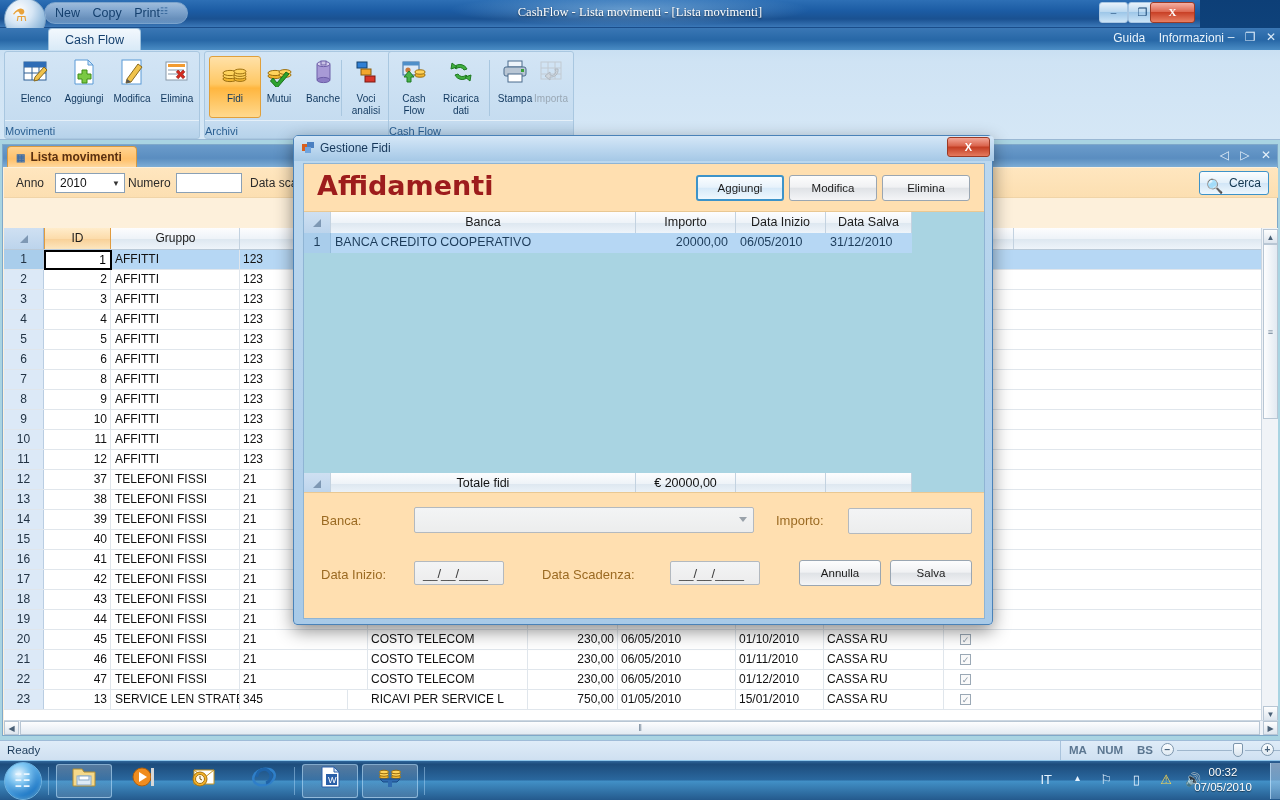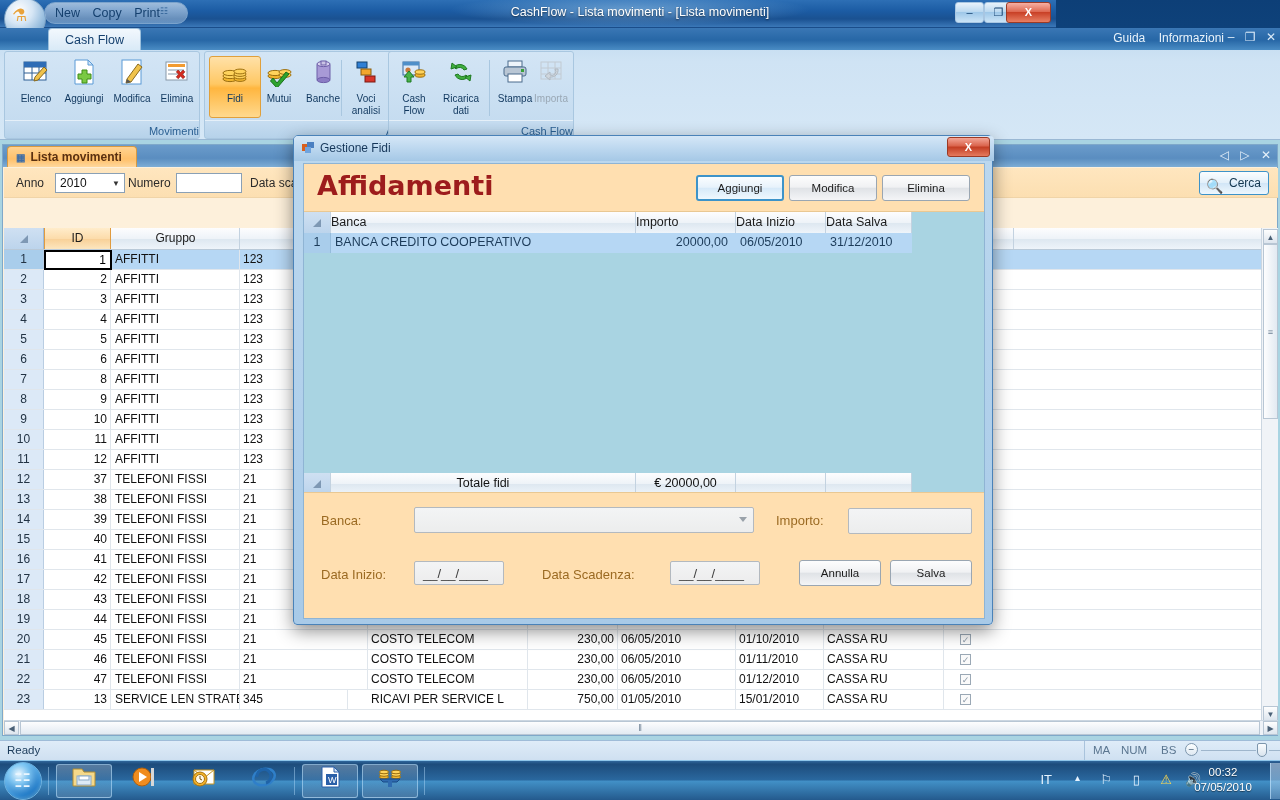--- a/index.html
+++ b/index.html
@@ -22,23 +22,24 @@
     background:
       radial-gradient(ellipse 900px 140px at 30% 100%, rgba(255,255,255,.25), rgba(255,255,255,0) 70%),
       radial-gradient(ellipse 600px 90px at 75% 85%, rgba(190,230,255,.3), rgba(190,230,255,0) 70%);
   }
 
   
   #appwin {
     position:absolute; left:0; top:0; width:1280px; height:760px;
   }
   .titlebar {
-    position:absolute; left:0; top:0; width:1056px; height:28px;
+    position:absolute; left:0; top:0; width:1200px; height:28px;
     background:linear-gradient(180deg,#2d6fb5 0%,#1c5ca4 40%,#1a5191 70%,#3b78b8 100%);
     border-bottom:1px solid #1a4d8a;
+    font-family:Liberation Serif, serif;
   }
   .titlebar .glow {
     position:absolute; left:380px; top:0; width:500px; height:28px;
     background:radial-gradient(ellipse 250px 22px at 50% 35%, rgba(190,230,255,.45), rgba(190,230,255,0) 72%);
   }
   .title-text {
     position:absolute; left:0; top:5px; width:1280px; text-align:center;
     color:#ffffff; font-size:12.5px; text-shadow:0 1px 2px rgba(0,0,0,.6);
   }
   .wctl { position:absolute; top:2px; height:21px; width:29px;
@@ -88,21 +89,21 @@
   .mdi-ctl { position:absolute; right:4px; top:2px; color:#dbeaf8; font-size:12px; }
   .mdi-ctl span { margin-left:7px; cursor:default; }
 
   .ribbon-body { position:absolute; left:0; top:22px; width:1280px; height:89px; }
   .rgroup {
     position:absolute; top:1px; height:88px;
     border:1px solid #a9c7e0; border-radius:3px;
     background:linear-gradient(180deg,#d3e5f5 0%,#c5dcf0 82%,#b6d2ea 100%);
   }
   .rgroup .glabel {
-    position:absolute; left:0; bottom:1px; width:100%; text-align:right;
+    position:absolute; left:0; bottom:1px; width:100%; text-align:left;
     font-size:11px; color:#2a5f92;
   }
   .rgroup .gsep { position:absolute; left:0; bottom:17px; width:100%; height:1px; background:rgba(255,255,255,.55); }
   .rbtn {
     position:absolute; top:4px; width:52px; height:62px; text-align:center;
     border:1px solid transparent; border-radius:3px;
   }
   .rbtn.active {
     border:1px solid #e0a03c; border-radius:3px;
     background:linear-gradient(180deg,#ffe1a8 0%,#ffc864 45%,#ffb63f 52%,#ffd98e 100%);
@@ -213,22 +214,22 @@
     background:linear-gradient(180deg,#fdfdfe,#e2eaf2); border:1px solid #b8c6d4;
     text-align:center; font-size:9px; color:#6b7f93; line-height:13px; }
 
   
   .statusbar {
     position:absolute; left:0; top:740px; width:1280px; height:20px;
     background:linear-gradient(180deg,#dfecf8 0%,#cfe0f1 100%);
     border-top:1px solid #9fbcd8; font-size:11.5px; color:#1b3a59;
   }
   .statusbar .ready { position:absolute; left:7px; top:3px; }
-  .statusbar .rsec { position:absolute; right:0; top:0; width:196px; height:19px;
-    border-left:1px solid #a9c3dc; }
+  .statusbar .rsec { position:absolute; right:0; top:0; width:220px; height:19px;
+    border-left:1px solid #a9c3dc;font-weight:bold; }
   .statusbar .ind { position:absolute; top:3px; color:#5b7690; }
   .zoomline { position:absolute; left:150px; top:9px; width:55px; height:1px; background:#9fb6cc; }
   .zoomline2 { position:absolute; left:218px; top:9px; width:40px; height:1px; background:#9fb6cc; }
   .zmark { position:absolute; top:2px; width:13px; height:13px; border-radius:50%;
     border:1px solid #7d96ad; color:#46617a; font-size:10px; line-height:11px; text-align:center;
     background:linear-gradient(180deg,#fcfeff,#dfe9f2); }
   .zthumb { position:absolute; left:206px; top:2px; width:10px; height:14px;
     background:linear-gradient(180deg,#fbfdff,#d9e4ee); border:1px solid #7d96ad; border-radius:2px 2px 5px 5px; }
 
   
@@ -268,21 +269,21 @@
   .hbtn {
     position:absolute; top:11px; width:88px; height:26px;
     border:1px solid #9aa6b2; border-radius:3px;
     background:linear-gradient(180deg,#fdfdfd 0%,#f0f1f3 47%,#dfe2e6 50%,#f4f5f7 100%);
     font-size:11.5px; color:#1b1b1b; line-height:25px; text-align:center;
   }
   .hbtn.focus { border:2px solid #3d93c9; line-height:23px;
     background:linear-gradient(180deg,#fafdff 0%,#e7f2fb 47%,#d6e9f8 50%,#eff8fe 100%); }
 
   .fgrid { position:absolute; left:0; top:48px; width:100%; height:282px; background:#a9d4e2; }
-  .fgrid .fh { position:absolute; top:0; height:21px; line-height:21px; 
+  .fgrid .fh { position:absolute; top:0; height:21px; line-height:21px; text-align:center;
     font-size:12.5px; color:#1b1b1b; border-right:1px solid #c3d2e0;
     background:linear-gradient(180deg,#fdfdfe 0%,#eef3f8 50%,#dde7f0 52%,#eef4fa 100%); }
   .fgrid .fh.sel { background:linear-gradient(180deg,#cfe0f2 0%,#bcd4ec 100%); }
   .fgrid .fh .tri { position:absolute; left:50%; top:50%; margin:-4px 0 0 -4px; width:0; height:0;
     border-left:8px solid transparent; border-bottom:8px solid #7e98b4; }
   .frow { position:absolute; left:0; top:21px; width:608px; height:20px; background:#b6d7f4; }
   .fc { position:absolute; top:0; height:20px; line-height:19px; font-size:12.5px;
     color:#1d3c5a; padding:0 4px; white-space:nowrap; }
   .fc.num { text-align:right; }
   .fc.rowhdr { background:#a9cdeb; text-align:center; border-right:1px solid #95bcdc; }

